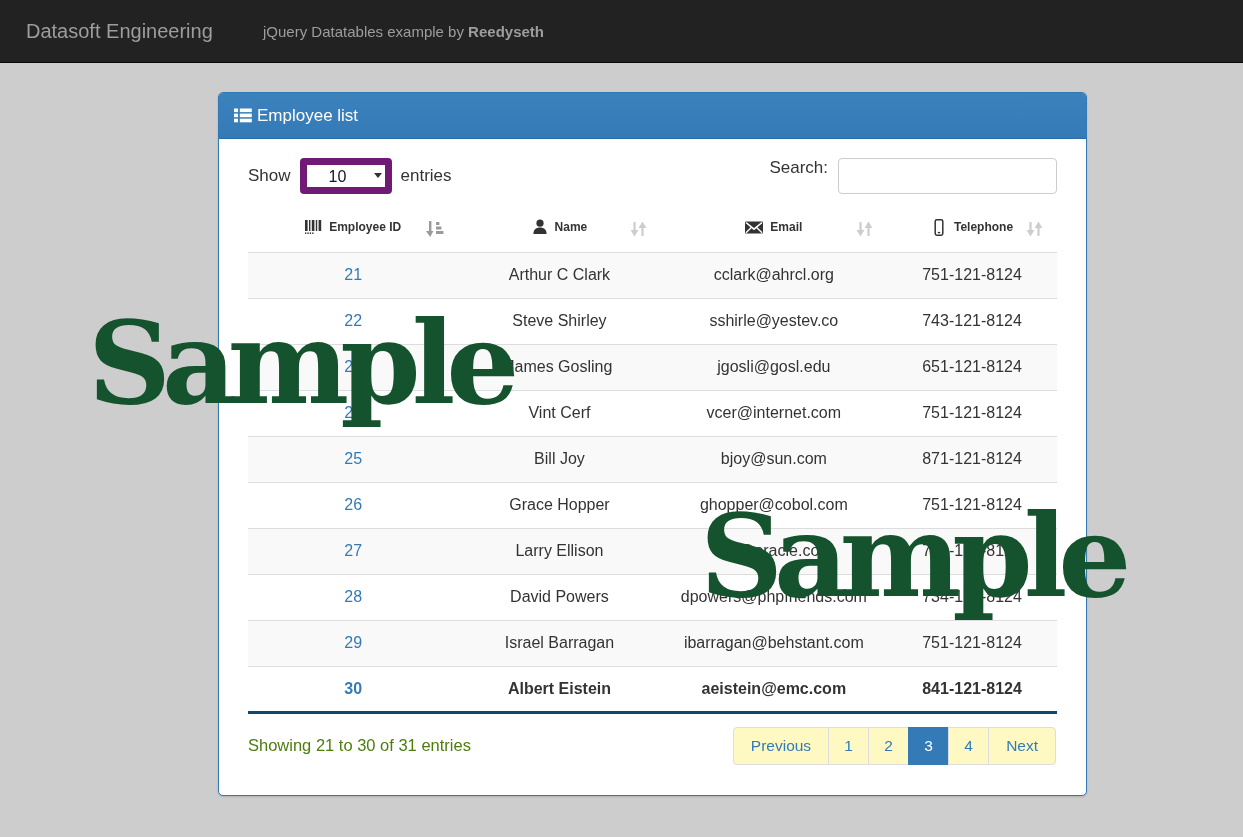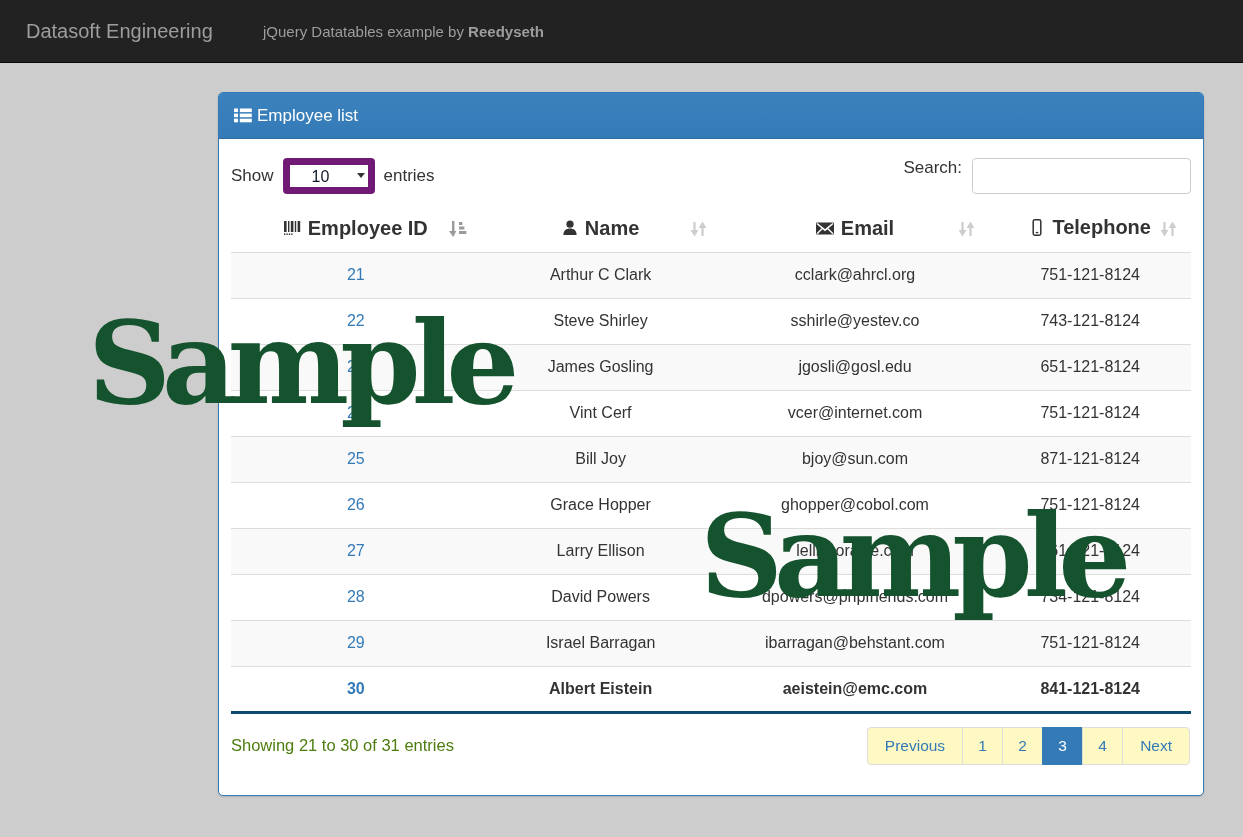--- a/index.html
+++ b/index.html
@@ -9,28 +9,28 @@
   
   .navbar { position:absolute; left:0; top:0; width:1243px; height:63px;
     background:#222; border-bottom:1px solid #080808; }
   .navbar-brand { position:absolute; left:26px; top:0; height:48px; line-height:63px;
     color:#9d9d9d; font-size:20px; text-decoration:none; }
   .navbar-text { position:absolute; left:263px; top:0; height:63px; line-height:63px;
     color:#9d9d9d; font-size:15px; }
   .navbar-text b { color:#9d9d9d; font-weight:bold; }
 
   
-  .panel { position:absolute; left:218px; top:92px; width:986px; height:704px;
+  .panel { position:absolute; left:218px; top:92px; width:869px; height:704px;
     background:#fff; border:1px solid #337ab7; border-radius:5px;
     box-shadow:0 1px 2px rgba(0,0,0,.15); }
   .panel-heading { height:46px; background:linear-gradient(#3b82bd,#337ab7);
     border-bottom:1px solid #2e6da4; border-radius:4px 4px 0 0;
     color:#fff; font-size:17px; display:flex; align-items:center; padding:0 15px; }
   .panel-heading .ph-icon { display:inline-flex; margin-right:5px; }
-  .panel-body { padding:15px 12px; }
+  .panel-body { padding:15px 29px; }
 
   
   .controls { display:flex; justify-content:space-between; align-items:center;
     margin:4px 0 12px 0; font-size:17px; color:#333; }
   .length-wrap { display:flex; align-items:center; gap:9px; }
   .select-wrap { position:relative; }
   .select-wrap select { -webkit-appearance:none; appearance:none;
     width:92px; height:36px; border:7px solid #701a75; border-radius:4px;
     background:#fff; font-size:16px; color:#0f172a; padding:0 0 0 22px;
     font-family:"Liberation Sans",sans-serif; }
@@ -39,21 +39,21 @@
     border-top:5px solid #333; pointer-events:none; }
   .search-wrap { display:flex; gap:10px; }
   .search-wrap input { width:219px; height:36px; border:1px solid #ccc;
     border-radius:4px; font-size:15px; padding:0 8px; background:#fff; }
 
   
   table.datatable { width:100%; border-collapse:collapse; table-layout:fixed; }
   .datatable col.c1{width:26%} .datatable col.c2{width:25%}
   .datatable col.c3{width:28%} .datatable col.c4{width:21%}
   .datatable th { position:relative; height:46px; text-align:center; vertical-align:middle;
-    font-size:20px; font-weight:bold; color:#333; border-bottom:1px solid #ddd;
+    font-size:12px; font-weight:bold; color:#333; border-bottom:1px solid #ddd;
     cursor:pointer; }
   .th-inner { display:inline-flex; align-items:center; gap:7px; }
   .sort-ico { position:absolute; right:14px; top:15px; }
   .datatable td { height:46px; text-align:center; vertical-align:middle;
     font-size:16px; color:#333; border-top:1px solid #ddd; }
   .datatable tbody tr:last-child td { border-bottom:3px solid #0c4a6e;font-weight:bold; }
   .datatable tbody tr.odd { background:#f9f9f9; }
   .datatable td a { color:#337ab7; text-decoration:none; }
 
   

